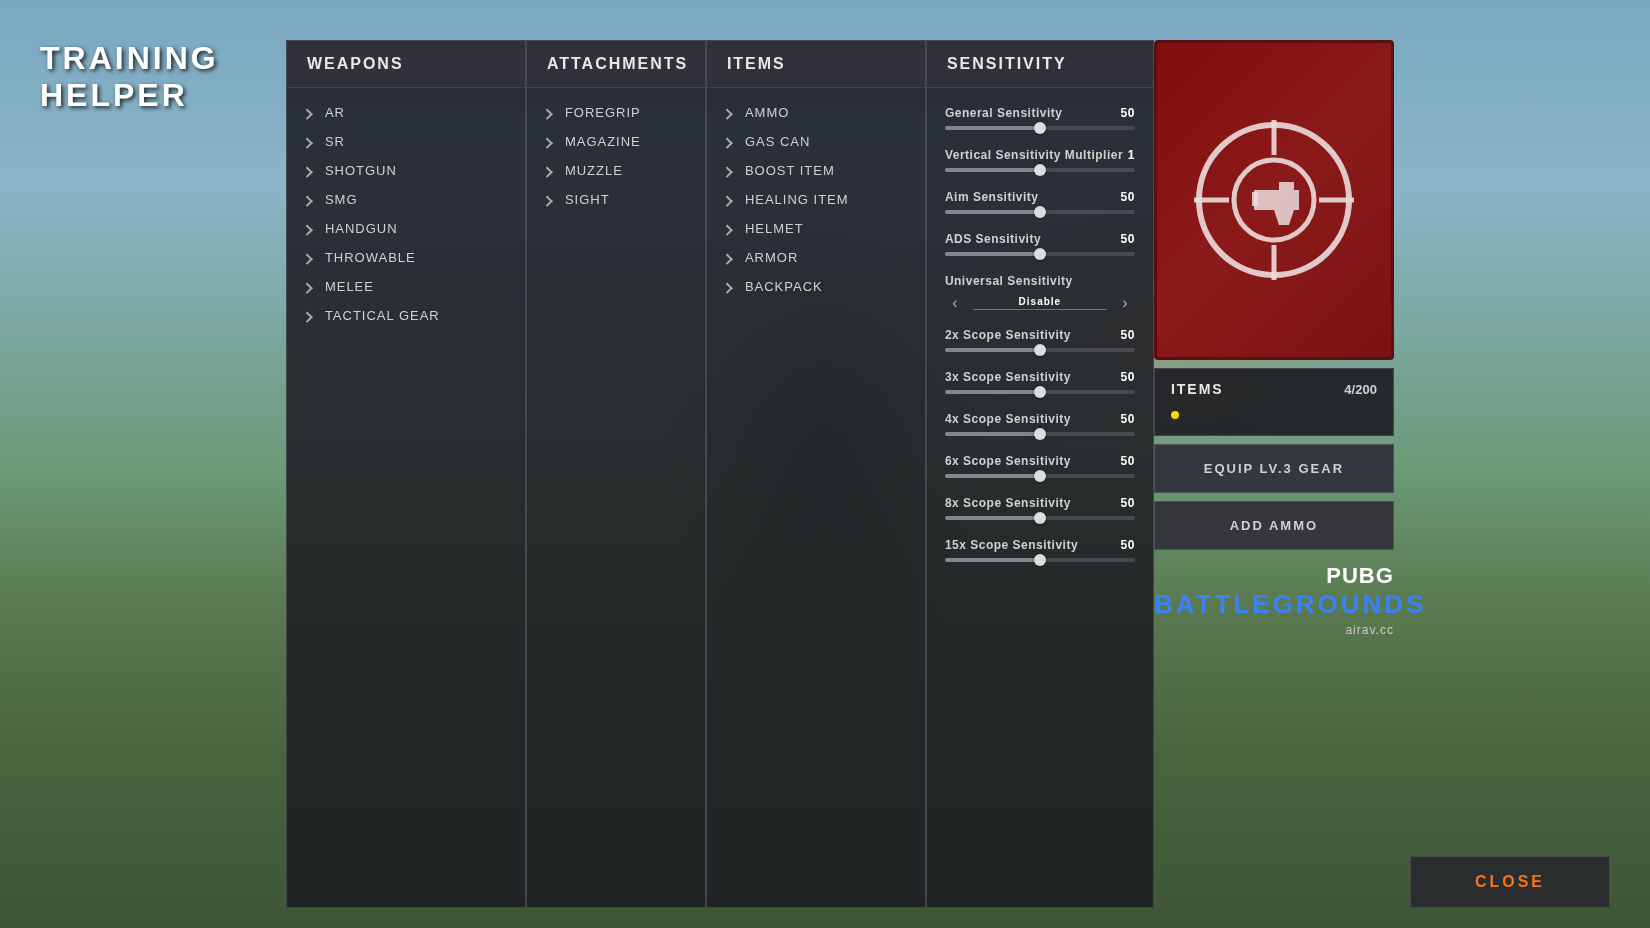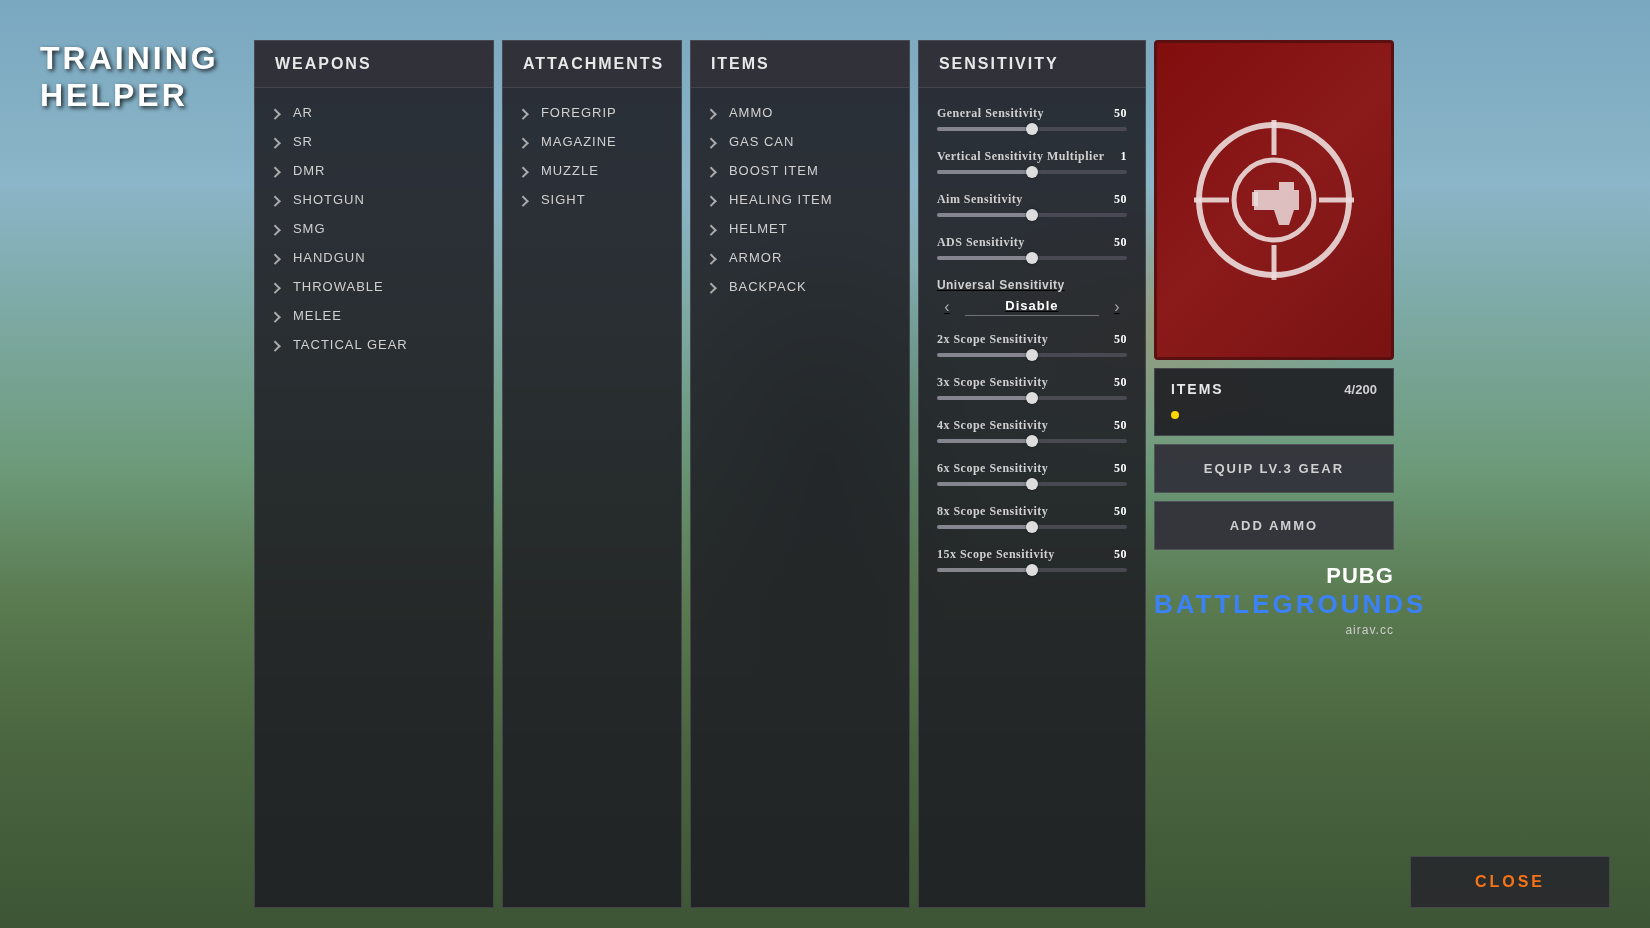--- a/index.html
+++ b/index.html
@@ -45,21 +45,21 @@
       font-weight: 900;
       letter-spacing: 3px;
       text-transform: uppercase;
       margin-bottom: 20px;
       text-shadow: 2px 2px 4px rgba(0,0,0,0.8);
     }
 
     
     .panels-row {
       display: flex;
-      gap: 8px;
+      gap: 0;
       flex: 1;
     }
 
     
     .panel {
       background: rgba(30, 30, 35, 0.88);
       border: 1px solid rgba(100,100,110,0.5);
       display: flex;
       flex-direction: column;
       overflow: hidden;
@@ -141,21 +141,20 @@
 
     .sensitivity-label {
       color: #d0d0d0;
       font-size: 12px;
       font-weight: 600;
       letter-spacing: 0.5px;
       margin-bottom: 6px;
       display: flex;
       justify-content: space-between;
       align-items: flex-start;
-      font-family: Liberation Serif, serif;
     }
 
     .sensitivity-value {
       color: #ffffff;
       font-size: 12px;
       font-weight: 700;
     }
 
     .slider-container {
       position: relative;
@@ -178,21 +177,20 @@
       background: #ddd;
       border-radius: 50%;
       top: 50%;
       transform: translateY(-50%);
       box-shadow: 0 0 3px rgba(0,0,0,0.5);
     }
 
     
     .universal-row {
       padding: 8px 18px;
-      text-decoration: underline;
     }
 
     .universal-label {
       color: #d0d0d0;
       font-size: 12px;
       font-weight: 600;
       letter-spacing: 0.5px;
       margin-bottom: 6px;
     }
 
@@ -206,21 +204,21 @@
     .nav-arrow {
       color: #aaa;
       font-size: 16px;
       cursor: pointer;
       width: 20px;
       text-align: center;
     }
 
     .universal-value {
       color: #ffffff;
-      font-size: 13px;
+      font-size: 10px;
       font-weight: 600;
       letter-spacing: 1px;
       flex: 1;
       text-align: center;
       border-bottom: 1px solid rgba(180,180,180,0.5);
       padding-bottom: 2px;
     }
 
     
     .right-side {
@@ -380,24 +378,20 @@
           <div class="list-item">
             <span class="chevron-icon"></span>
             <span>AR</span>
           </div>
           <div class="list-item">
             <span class="chevron-icon"></span>
             <span>SR</span>
           </div>
           <div class="list-item">
             <span class="chevron-icon"></span>
-            <span>DMR</span>
-          </div>
-          <div class="list-item">
-            <span class="chevron-icon"></span>
             <span>SHOTGUN</span>
           </div>
           <div class="list-item">
             <span class="chevron-icon"></span>
             <span>SMG</span>
           </div>
           <div class="list-item">
             <span class="chevron-icon"></span>
             <span>HANDGUN</span>
           </div>

